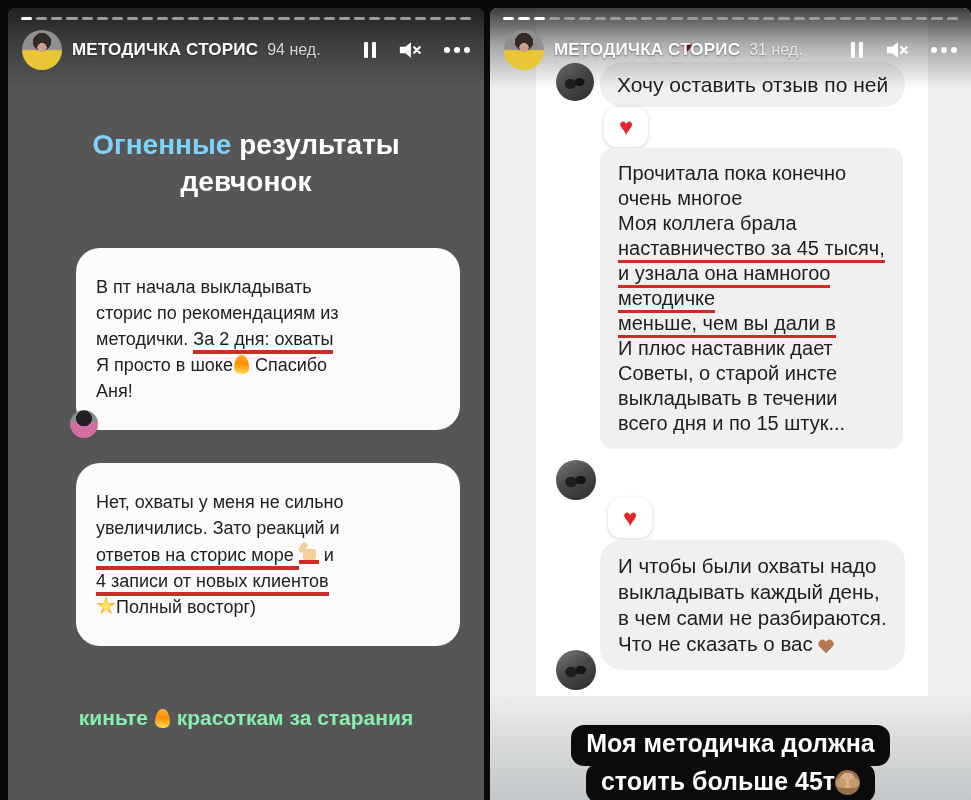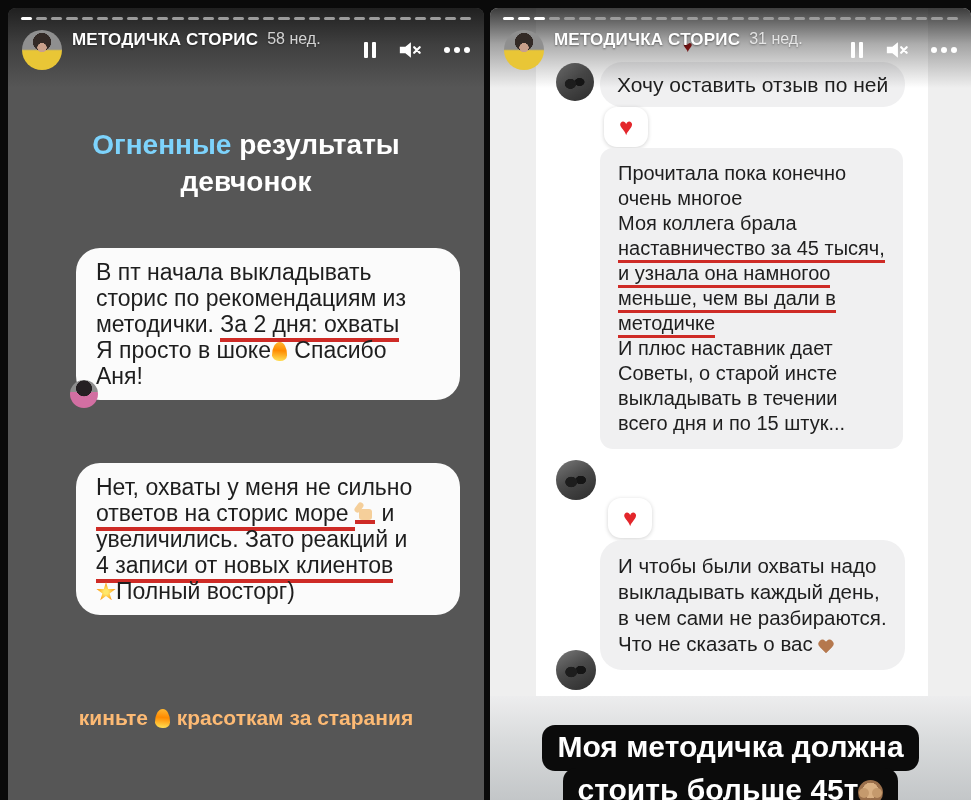--- a/index.html
+++ b/index.html
@@ -8,50 +8,50 @@
   .card{position:absolute;top:8px;height:792px;border-radius:8px 8px 0 0;overflow:hidden;}
   .card-left{left:8px;width:476px;background:#565656;}
   .card-right{left:490px;width:481px;background:#EFEFEF;}
   .top-shade{position:absolute;left:0;right:0;top:0;height:80px;z-index:3;pointer-events:none;
              background:linear-gradient(180deg,rgba(20,20,20,.82) 0%,rgba(20,20,20,.35) 45%,rgba(20,20,20,0) 100%);}
   
   .progress{position:absolute;top:9px;left:13px;right:13px;display:flex;gap:4px;z-index:4;}
   .progress .pseg{flex:1;height:3px;border-radius:2px;background:#9b9b9b;}
   .progress .pseg.filled{background:#ffffff;}
   
-  .header{position:absolute;top:22px;left:14px;right:14px;display:flex;z-index:4;}
+  .header{position:absolute;top:22px;left:14px;right:14px;display:flex;align-items:center;z-index:4;}
   .avatar-story{width:40px;height:40px;border-radius:50%;flex:0 0 auto;
      background:
        radial-gradient(circle at 50% 44%, #c9a08b 0 15%, rgba(0,0,0,0) 16%),
        radial-gradient(circle at 50% 30%, #332a26 0 26%, rgba(0,0,0,0) 27%),
        linear-gradient(180deg,#8f8f8f 0 48%, #e9c636 52% 100%);}
   .hname{margin-left:10px;color:#fff;font-size:17px;font-weight:700;letter-spacing:.2px;
          text-shadow:0 1px 2px rgba(0,0,0,.45);white-space:nowrap;}
   .hage{margin-left:9px;color:rgba(255,255,255,.78);font-size:16px;text-shadow:0 1px 2px rgba(0,0,0,.35);}
   .hspacer{flex:1;}
   .hbtn{background:none;border:none;padding:0;margin-left:22px;cursor:pointer;display:flex;align-items:center;}
   .pauseicon{display:flex;gap:4px;}
   .pauseicon i{display:block;width:4px;height:16px;background:#fff;border-radius:1px;}
   .dots{display:flex;gap:4px;}
   .dots i{display:block;width:6px;height:6px;border-radius:50%;background:#fff;}
   
   .title{position:absolute;top:118px;left:0;right:0;z-index:2;text-align:center;
          font-size:28px;line-height:37px;font-weight:700;color:#fff;}
   .title .inner{display:inline-block;width:340px;}
   .bubble{position:absolute;background:#FBFBFB;color:#1e1e1e;border-radius:24px;z-index:2;}
   .bubble .line{white-space:nowrap;}
-  .bubble-l{width:344px;padding:11px 20px;font-size:23px;line-height:26px;}
+  .bubble-l{width:344px;padding:26px 20px;font-size:18px;line-height:26px;}
   .bubble-l1{left:68px;top:240px;}
   .bubble-l2{left:68px;top:455px;}
   .mini-avatar{position:absolute;left:-6px;bottom:-8px;width:28px;height:28px;border-radius:50%;
      background:
        radial-gradient(circle at 50% 30%, #241f22 0 32%, rgba(0,0,0,0) 34%),
        linear-gradient(180deg,#8d8d8d 0 42%, #d26fa2 42% 100%);}
   .footer-cta{position:absolute;top:698px;left:0;right:0;z-index:2;text-align:center;
-              color:#fdba74;font-weight:700;font-size:21px;}
+              color:#86efac;font-weight:700;font-size:21px;}
   .footer-cta .line{display:inline;}
   
   .seg{display:inline;}
   .u{border-bottom:4px solid #CE2B26;padding-bottom:1px;}
   .card-right .u{border-bottom-width:3px;}
   
   .chat{position:absolute;left:46px;top:0;width:392px;height:690px;background:#fff;z-index:1;}
   .bubble-r{background:#F0F0F1;border-radius:22px;display:inline-block;}
   .bubble-r1{left:64px;top:54px;padding:9px 17px;font-size:21px;line-height:27px;}
   .bubble-r2{left:64px;top:140px;padding:13px 18px;font-size:20px;line-height:25px;}
@@ -67,21 +67,21 @@
   .reaction{position:absolute;width:44px;height:40px;background:#fff;border-radius:13px;
             box-shadow:0 1px 4px rgba(0,0,0,.18);display:flex;align-items:center;justify-content:center;z-index:2;}
   .re-1{left:68px;top:99px;}
   .re-2{left:72px;top:490px;}
   .reaction .heart{color:#E3262B;font-size:24px;line-height:1;}
   .bg-heart{position:absolute;left:193px;top:30px;z-index:1;color:#9e1212;font-size:16px;}
   .bottom-shade{position:absolute;left:0;right:0;bottom:0;height:104px;z-index:1;
                 background:linear-gradient(180deg,#ededee 0%,#dadcdd 40%,#c3c6c8 100%);}
   .caption{position:absolute;left:0;right:0;top:720px;z-index:3;text-align:center;}
   .caption .line{margin-top:-3px;}
-  .caption .line-in{display:inline-block;background:#0b0b0b;color:#fff;font-weight:700;font-size:30px;
+  .caption .line-in{display:inline-block;background:#0b0b0b;color:#fff;font-weight:700;font-size:25px;
                     line-height:1.18;padding:4px 15px 7px;border-radius:13px;}
   
   .muteicon{width:24px;height:22px;display:block;}
   
   .emoji{display:inline-block;vertical-align:-3px;position:relative;}
   .e-fire{width:15px;height:19px;margin:0 1px;
           background:linear-gradient(185deg,#ffb42e 5%,#ff8a00 45%,#ffd84d 92%);
           border-radius:52% 48% 46% 50%/72% 68% 30% 32%;}
   .e-thumbs{width:20px;height:18px;}
   .e-thumbs::before{content:"";position:absolute;left:4px;bottom:0;width:13px;height:11px;background:#f5cf9a;border-radius:3px;}
@@ -135,21 +135,21 @@
         <span class="pseg"></span>
         <span class="pseg"></span>
         <span class="pseg"></span>
         <span class="pseg"></span>
         <span class="pseg"></span>
         <span class="pseg"></span>
       </div>
     <div class="header">
       <div class="avatar-story"></div>
       <span class="hname">МЕТОДИЧКА СТОРИС</span>
-      <span class="hage">58 нед.</span>
+      <span class="hage">94 нед.</span>
       <span class="hspacer"></span>
       <button class="hbtn">
           <span class="pauseicon">
             <i></i>
             <i></i>
           </span>
         </button>
       <button class="hbtn">
         <svg class="muteicon" viewBox="0 0 26 22">
           <path d="M2 7.5 L8 7.5 L14 2.5 L14 19.5 L8 14.5 L2 14.5 Z" fill="#ffffff"></path>
@@ -172,22 +172,22 @@
     <div class="bubble bubble-l bubble-l1">
       <span class="mini-avatar"></span>
     <div class="line"><span class="line-in"><span class="seg">В пт начала выкладывать</span></span></div>
         <div class="line"><span class="line-in"><span class="seg">сторис по рекомендациям из</span></span></div>
         <div class="line"><span class="line-in"><span class="seg">методички. </span><span class="seg u">За 2 дня: охваты</span></span></div>
         <div class="line"><span class="line-in"><span class="seg">Я просто в шоке</span><span class="emoji e-fire"></span><span class="seg"> Спасибо</span></span></div>
         <div class="line"><span class="line-in"><span class="seg">Аня!</span></span></div>
       </div>
     <div class="bubble bubble-l bubble-l2">
         <div class="line"><span class="line-in"><span class="seg">Нет, охваты у меня не сильно</span></span></div>
+        <div class="line"><span class="line-in"><span class="seg">увеличились. Зато реакций и</span></span></div>
         <div class="line"><span class="line-in"><span class="seg u">ответов на сторис море </span><span class="emoji e-thumbs u"></span><span class="seg"> и</span></span></div>
-        <div class="line"><span class="line-in"><span class="seg">увеличились. Зато реакций и</span></span></div>
         <div class="line"><span class="line-in"><span class="seg u">4 записи от новых клиентов</span></span></div>
         <div class="line"><span class="line-in"><span class="emoji e-burst"></span><span class="seg">Полный восторг)</span></span></div>
       </div>
 
     <div class="footer-cta"><div class="line"><span class="line-in"><span class="seg">киньте </span><span class="emoji e-fire"></span><span class="seg"> красоткам за старания</span></span></div></div>
   </div>
 
   <div class="card card-right">
     <div class="chat">
       <div class="avatar-chat av-r1"></div>
@@ -197,22 +197,22 @@
       <div class="reaction re-1">
           <span class="heart">♥</span>
         </div>
 
       <div class="bubble bubble-r bubble-r2" style="position:absolute;border-radius:13px;">
           <div class="line"><span class="line-in"><span class="seg">Прочитала пока конечно</span></span></div>
           <div class="line"><span class="line-in"><span class="seg">очень многое</span></span></div>
           <div class="line"><span class="line-in"><span class="seg">Моя коллега брала</span></span></div>
           <div class="line"><span class="line-in"><span class="seg u">наставничество за 45 тысяч,</span></span></div>
           <div class="line"><span class="line-in"><span class="seg u">и узнала она намногоо</span></span></div>
+          <div class="line"><span class="line-in"><span class="seg u">методичке</span></span></div>
           <div class="line"><span class="line-in"><span class="seg u">меньше, чем вы дали в</span></span></div>
-          <div class="line"><span class="line-in"><span class="seg u">методичке</span></span></div>
           <div class="line"><span class="line-in"><span class="seg">И плюс наставник дает</span></span></div>
           <div class="line"><span class="line-in"><span class="seg">Советы, о старой инсте</span></span></div>
           <div class="line"><span class="line-in"><span class="seg">выкладывать в течении</span></span></div>
           <div class="line"><span class="line-in"><span class="seg">всего дня и по 15 штук...</span></span></div>
         </div>
       <div class="avatar-chat av-r2"></div>
       <div class="reaction re-2">
           <span class="heart">♥</span>
         </div>
 

